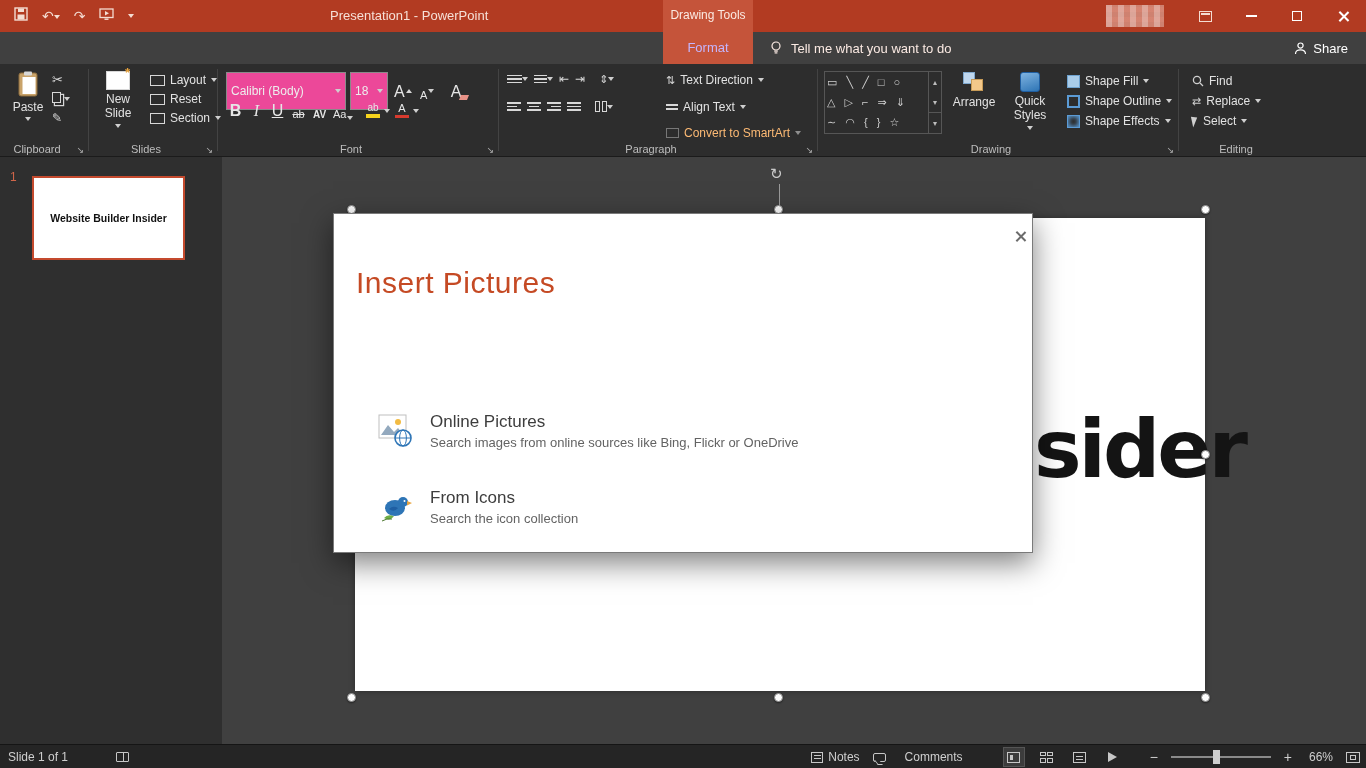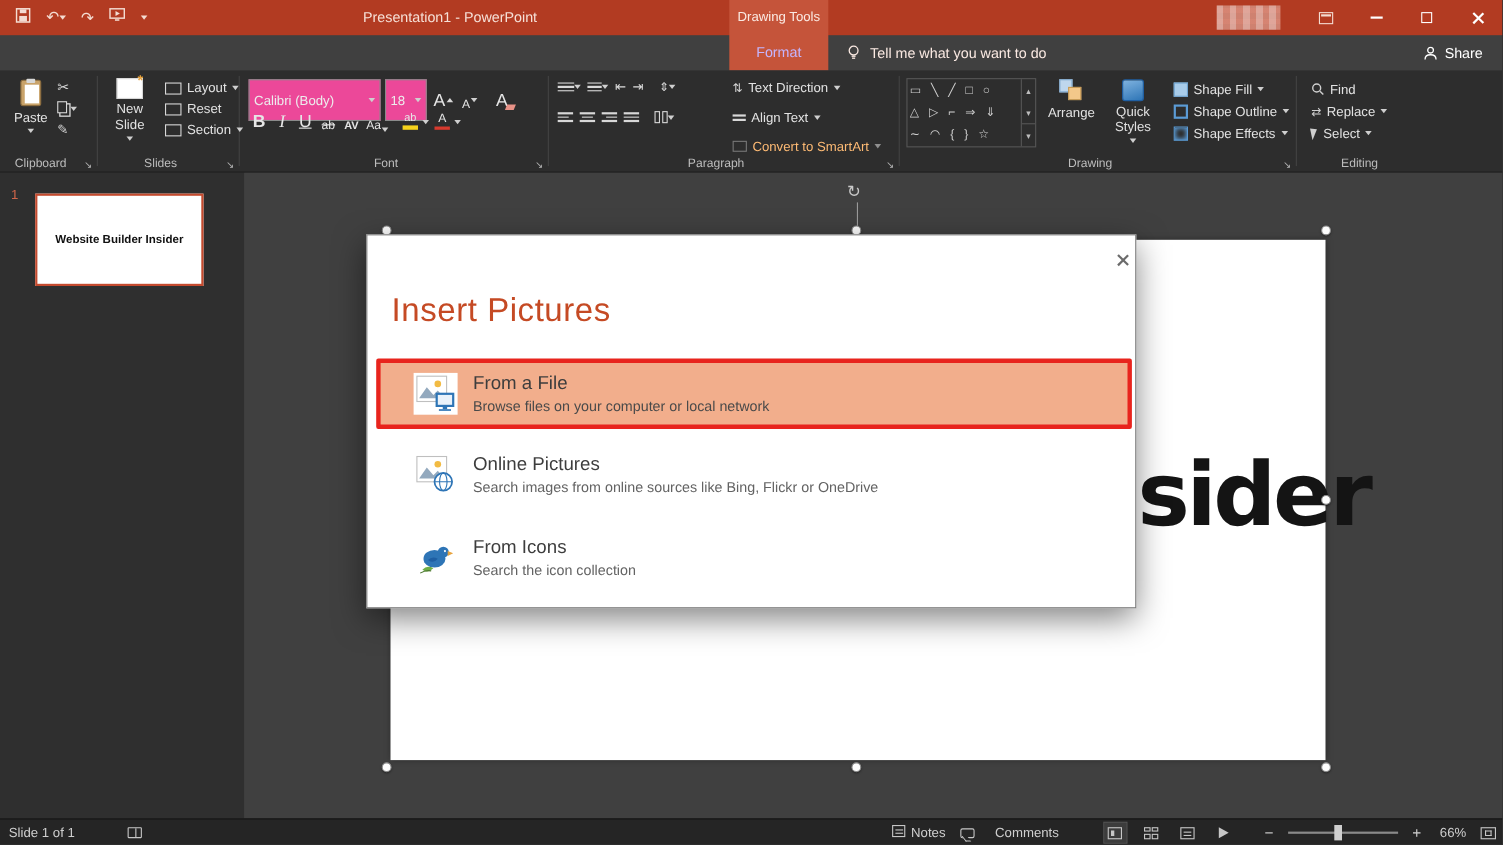--- a/index.html
+++ b/index.html
@@ -423,36 +423,20 @@
     <div class="handle" style="left:979px;top:293px"></div>
     <div class="handle" style="left:125px;top:536px"></div>
     <div class="handle" style="left:552px;top:536px"></div>
     <div class="handle" style="left:979px;top:536px"></div>
   </div>
 
   <div class="dialog">
     <span class="dlg-close"><span class="x-ic x-gray"></span></span>
     <div class="dlg-title">Insert Pictures</div>
 
-    <div class="opt opt-hl">
-      <span class="opt-icon">
-        <svg width="36" height="34" viewBox="0 0 36 34">
-            <rect x="1" y="1" width="27" height="23" fill="#fff" stroke="#BFBFBF"></rect>
-            <circle cx="20" cy="8" r="3" fill="#F2BB43"></circle>
-            <path d="M3 21 L10 11 L16 18 L20 14 L26 21 Z" fill="#93A9BE"></path>
-            <rect x="19" y="17" width="15" height="11" fill="#EAF2FA" stroke="#2E75B6" stroke-width="2"></rect>
-            <rect x="24.5" y="29" width="4" height="2" fill="#2E75B6"></rect>
-            <rect x="21" y="31" width="11" height="1.5" fill="#2E75B6"></rect>
-          </svg>
-      </span>
-      <span>
-        <div class="opt-title">From a File</div>
-        <div class="opt-sub" style="color:#4a4a4a">Browse files on your computer or local network</div>
-      </span>
-    </div>
 
     <div class="opt" style="left:42px;top:198px">
       <span class="opt-icon">
         <svg width="36" height="34" viewBox="0 0 36 34">
             <rect x="1" y="1" width="27" height="23" fill="#fff" stroke="#BFBFBF"></rect>
             <circle cx="20" cy="8" r="3" fill="#F2BB43"></circle>
             <path d="M3 21 L10 11 L16 18 L20 14 L26 21 Z" fill="#93A9BE"></path>
             <circle cx="25" cy="24" r="8" fill="#fff" stroke="#2E75B6" stroke-width="1.6"></circle>
             <ellipse cx="25" cy="24" rx="3.4" ry="8" fill="none" stroke="#2E75B6"></ellipse>
             <line x1="17" y1="24" x2="33" y2="24" stroke="#2E75B6"></line>
@@ -482,21 +466,21 @@
       </span>
     </div>
   </div>
 
   <div class="statusbar">
     <div class="sb-left">
       <span>Slide 1 of 1</span>
       <span class="book-ic"></span>
     </div>
     <div class="sb-right">
-      <span style="display:flex;align-items:flex-start;gap:5px">
+      <span style="display:flex;align-items:center;gap:5px">
           <span class="notes-ic"></span>
           <span>Notes</span>
         </span>
       <span style="display:flex;align-items:center;gap:19px;margin-right:28px">
           <span class="cmt-ic"></span>
           <span>Comments</span>
         </span>
       <span class="vw active">
           <span class="v1"></span>
         </span>

